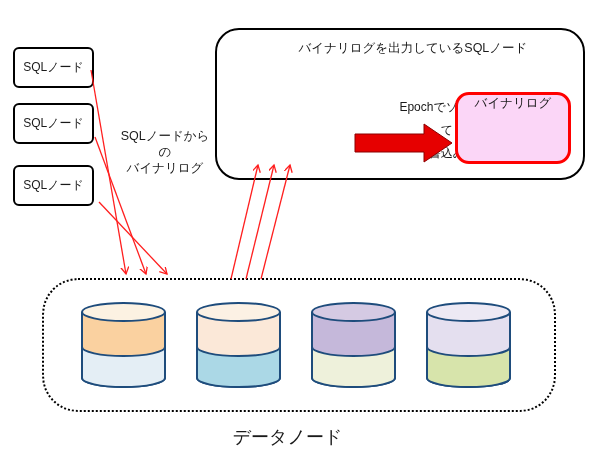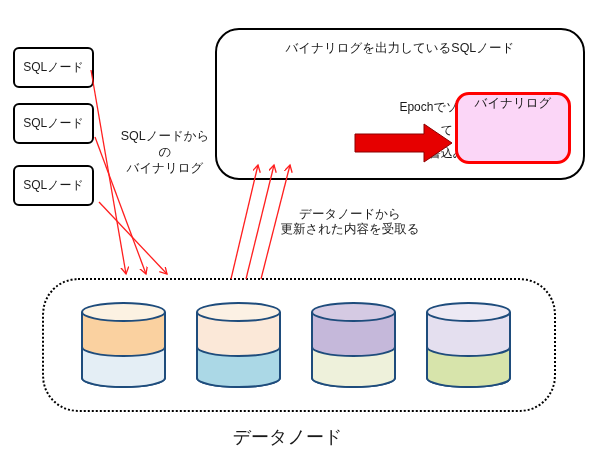--- a/index.html
+++ b/index.html
@@ -18,21 +18,21 @@
     border:2px solid #000; border-radius:6px; background:#fff;
     display:flex; align-items:center; justify-content:center;
     font-size:12px;
   }
 
   
   .container-box {
     left:215px; top:28px; width:366px; height:148px;
     border:2px solid #000; border-radius:24px; background:#fff;
   }
-  .container-title { left:215px; top:40px; width:370px; font-size:12.5px; }
+  .container-title { left:215px; top:40px; width:370px; font-size:12.5px;padding-left:13px; }
 
   .injector-box {
     left:233px; top:92px; width:109px; height:68px;
     background:#FCF9CF; border:2px solid #000;
     display:flex; align-items:center; justify-content:center;
     font-size:14px; font-weight:bold; line-height:19px;
   }
   .epoch-label { left:347px; top:96px; width:104px; font-size:12px; line-height:23px;margin-left:48px; }
 
   .binlog-box {
@@ -81,22 +81,20 @@
   <div class="abs center container-title">バイナリログを出力しているSQLノード</div>
 
 
   <div class="abs center pre epoch-label">Epochでソートして
 書込み</div>
 
   <div class="abs binlog-box">
     <span>バイナリログ</span>
   </div>
 
-  <div class="abs center pre receive-label">データノードから
-更新された内容を受取る</div>
 
   <div class="abs datanode-box"></div>
   <div class="abs center datanode-group-label">データノード群</div>
 
   <svg id="overlay" class="abs" viewBox="0 0 600 450">
     <defs>
       <marker id="ah" markerWidth="12" markerHeight="12" refX="7" refY="4" orient="auto" markerUnits="userSpaceOnUse">
         <path d="M0,0 L7,4 L0,8" fill="none" stroke="#FF1F1F" stroke-width="1.3"></path>
       </marker>
     </defs>

